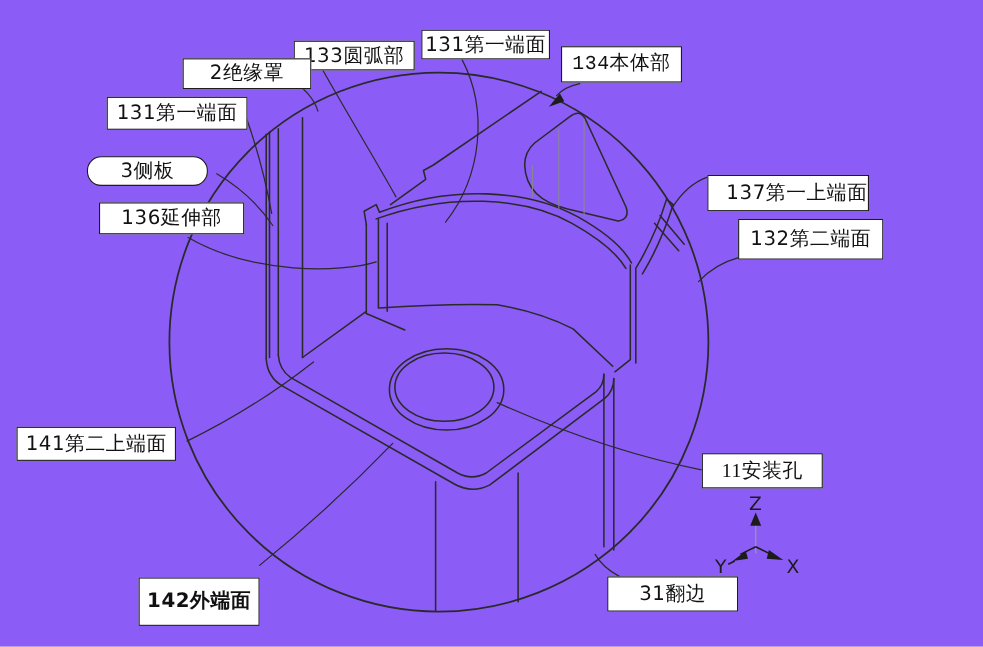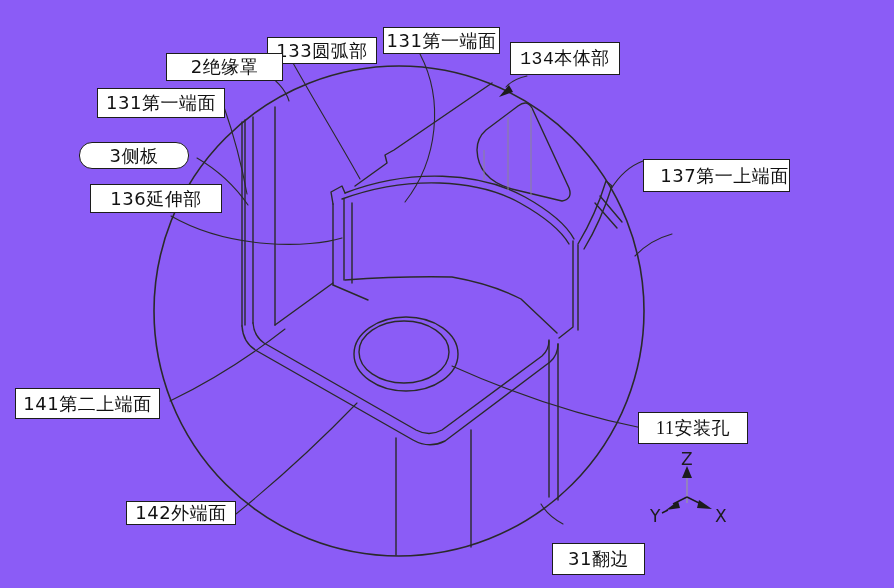--- a/index.html
+++ b/index.html
@@ -89,23 +89,24 @@
     </g>
   </svg>
 
   <div class="lbl" style="left:267px;top:37px;width:110px;height:27px;">133圆弧部</div>
   <div class="lbl" style="left:383px;top:27px;width:117px;height:27px;">131第一端面</div>
   <div class="lbl" style="left:166px;top:53px;width:117px;height:28px;">2绝缘罩</div>
   <div class="lbl" style="left:510px;top:42px;width:110px;height:33px;font-family:Liberation Mono, monospace;">134本体部</div>
   <div class="lbl" style="left:97px;top:88px;width:128px;height:30px;">131第一端面</div>
   <div class="lbl" style="left:79px;top:142px;width:110px;height:27px;border-radius:13px;">3侧板</div>
   <div class="lbl" style="left:643px;top:159px;width:147px;height:33px;padding-left:16px;">137第一上端面</div>
+  <div class="lbl" style="left:671px;top:199px;width:132px;height:37px;">132第二端面</div>
   <div class="lbl" style="left:62px;top:184px;width:132px;height:29px;margin-left:28px;">136延伸部</div>
   <div class="lbl" style="left:15px;top:388px;width:145px;height:31px;">141第二上端面</div>
-  <div class="lbl" style="left:126px;top:501px;width:110px;height:24px;">142外端面</div>
+  <div class="lbl" style="left:126px;top:525px;width:110px;height:44px;font-weight:bold;">142外端面</div>
   <div class="lbl" style="left:638px;top:412px;width:110px;height:32px;font-family:Liberation Serif, serif;">11安装孔</div>
-  <div class="lbl" style="left:552px;top:524px;width:93px;height:32px;margin-top:19px;">31翻边</div>
+  <div class="lbl" style="left:552px;top:524px;width:119px;height:32px;">31翻边</div>
 
   <span class="axis" style="left:681px;top:449px;">Z</span>
   <span class="axis" style="left:715px;top:506px;">X</span>
   <span class="axis" style="left:650px;top:506px;">Y</span>
 
 </div>
 
 </body></html>

